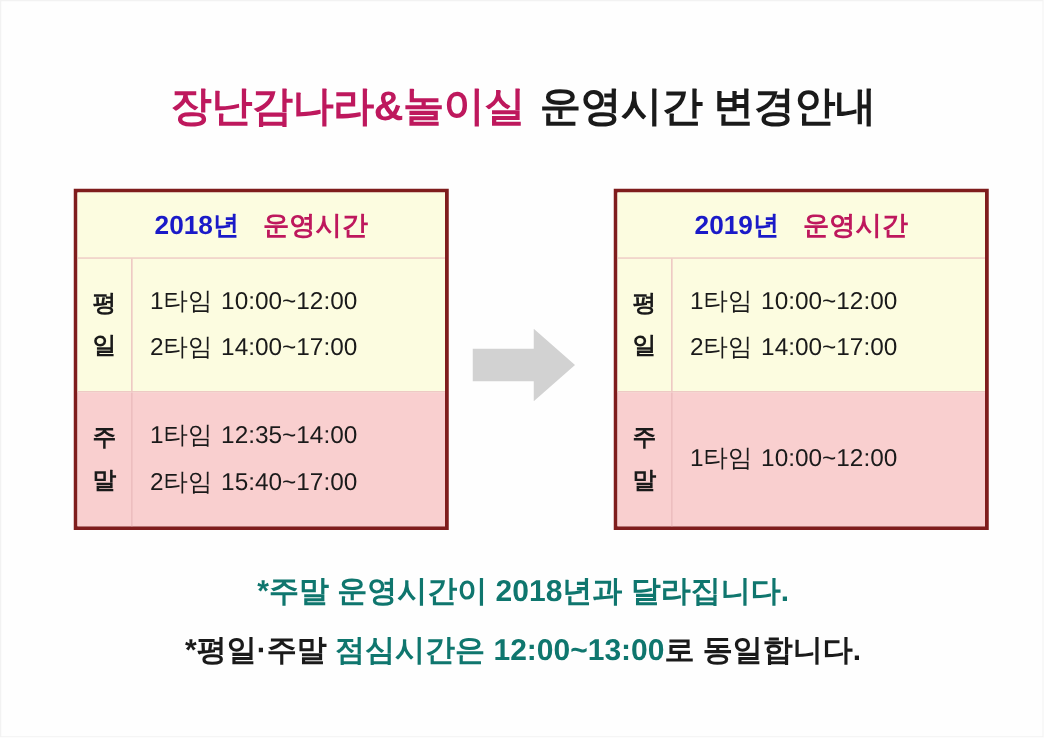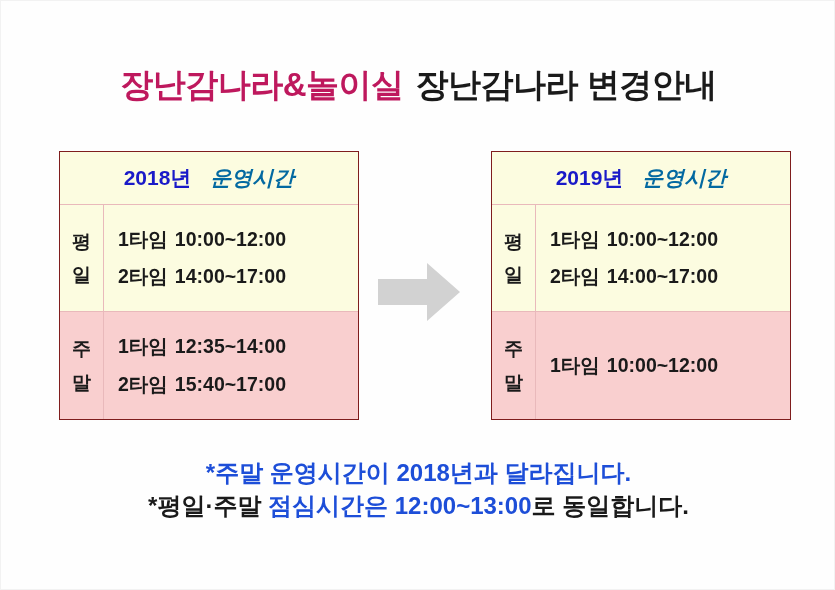--- a/index.html
+++ b/index.html
@@ -41,21 +41,21 @@
   .title .t-black {
     color: #1a1a1a;
     margin-left: 12px;
   }
 
   
   .tbl {
     position: absolute;
     top: 150px;
     width: 300px;
-    border: 1px solid #7f1d1d;
+    border: 3px solid #7f1d1d;
     border-collapse: collapse;
     box-sizing: border-box;
   }
   .tbl-left  { left: 58px; }
   .tbl-right { left: 490px; }
 
   .tbl-head {
     height: 53px;
     background: #fcfce0;
     border-bottom: 1px solid #e9b9bb;
@@ -64,23 +64,22 @@
     justify-content: center;
     box-sizing: border-box;
     font-size: 21px;
     font-weight: bold;
     white-space: nowrap;
   }
   .tbl-head .h-year {
     color: #1a1ac8;
   }
   .tbl-head .h-rest {
-    color: #0369a1;
+    color: #be185d;
     margin-left: 19px;
-    font-style: italic;
   }
 
   .tbl-section {
     display: flex;
     box-sizing: border-box;
     height: 107px;
   }
   .sec-weekday {
     background: #fcfce0;
     border-bottom: 1px solid #e9b9bb;
@@ -109,21 +108,21 @@
   .sec-rows {
     flex: 1 1 auto;
     display: flex;
     flex-direction: column;
     justify-content: center;
     padding-left: 14px;
     box-sizing: border-box;
   }
   .sec-row {
     font-size: 19.5px;
-    font-weight: bold;
+    font-weight: normal;
     color: #1a1a1a;
     line-height: 1.0;
     white-space: nowrap;
     padding: 9px 0;
   }
   .sec-row .r-label {
     margin-right: 7px;
   }
 
   
@@ -139,32 +138,32 @@
   .notice {
     position: absolute;
     left: 0;
     width: 835px;
     text-align: center;
     font-size: 24px;
     font-weight: bold;
     white-space: nowrap;
   }
   .notice-1 { top: 456px; }
-  .notice-2 { top: 489px; }
-
-  .n-red   { color: #1d4ed8; }
+  .notice-2 { top: 503px; }
+
+  .n-red   { color: #0f766e; }
   .n-black { color: #1a1a1a; }
 </style>
 </head>
 <body>
 
 <div class="page">
 
   <div class="title">
-    <span class="t-blue">장난감나라&amp;놀이실</span><span class="t-black">장난감나라 변경안내</span>
+    <span class="t-blue">장난감나라&amp;놀이실</span><span class="t-black">운영시간 변경안내</span>
   </div>
 
   <div class="tbl tbl-left">
     <div class="tbl-head">
       <span class="h-year">2018년</span>
         <span class="h-rest">운영시간</span>
     </div>
 
     <div class="tbl-section sec-weekday">
       <div class="sec-label">

